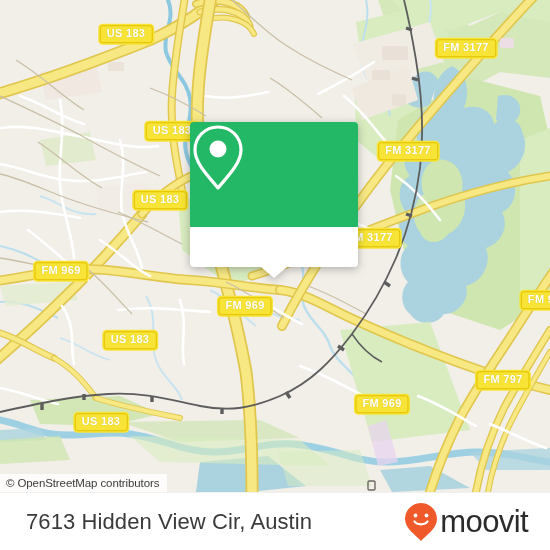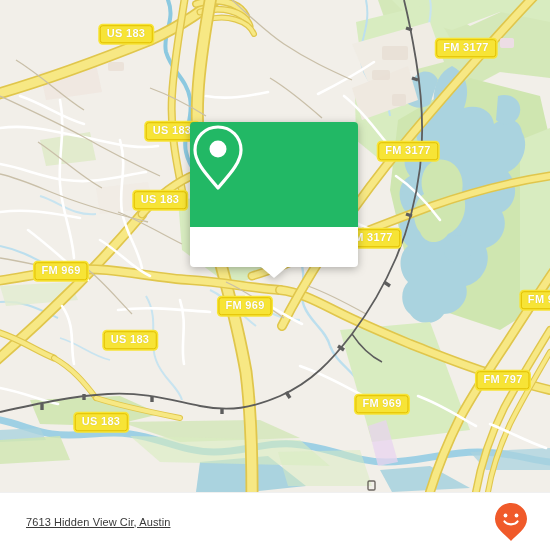--- a/index.html
+++ b/index.html
@@ -84,25 +84,24 @@
 
   
   #bottombar {
     position:absolute; left:0; top:492px; width:550px; height:58px;
     background:#ffffff;
     display:flex; align-items:center; justify-content:space-between;
     padding: 0 22px 0 26px;
     border-top: 1px solid #f0f0f0;
   }
   #address {
-    font-size: 11px;
+    font-size: 22px;
     color: #3a3a3a;
     letter-spacing: 0.1px;
     white-space: nowrap;
-    text-decoration: underline;
   }
   #logo { display:flex; align-items:center; gap:2px; }
   .logo-word {
     font-size: 31px;
     color: #2b2b2b;
     letter-spacing: -0.6px;
     font-weight: normal;
     line-height: 1;
   }
 </style>
@@ -370,27 +369,29 @@
         <svg width="56" height="70" viewBox="0 0 56 70">
           <path d="M28 5 C15 5, 5 15, 5 28 C5 42, 20 56, 28 66 C36 56, 51 42, 51 28 C51 15, 41 5, 28 5 Z" fill="none" stroke="#ffffff" stroke-width="3.2" stroke-linejoin="round"></path>
           <circle cx="28" cy="27" r="8.5" fill="#ffffff"></circle>
         </svg>
       </div>
       <div class="popup-bottom">
         <span class="popup-tail"></span>
       </div>
     </div>
 
+    <div class="attribution">© OpenStreetMap contributors</div>
   </div>
 
   <div id="bottombar">
     <div id="address">7613 Hidden View Cir, Austin</div>
     <div id="logo">
       <svg width="34" height="40" viewBox="0 0 34 40">
         <path d="M17 1 C8.2 1, 1 8.2, 1 17 C1 27, 12 33, 17 39 C22 33, 33 27, 33 17 C33 8.2, 25.8 1, 17 1 Z" fill="#f05a2a"></path>
         <circle cx="11.5" cy="13.5" r="1.9" fill="#ffffff"></circle>
         <circle cx="22.5" cy="13.5" r="1.9" fill="#ffffff"></circle>
         <path d="M10.5 19.5 C13 23.2, 21 23.2, 23.5 19.5" stroke="#ffffff" stroke-width="2.2" fill="none" stroke-linecap="round"></path>
       </svg>
+      <span class="logo-word">moovit</span>
     </div>
   </div>
 
 </div>
 
 </body></html>

